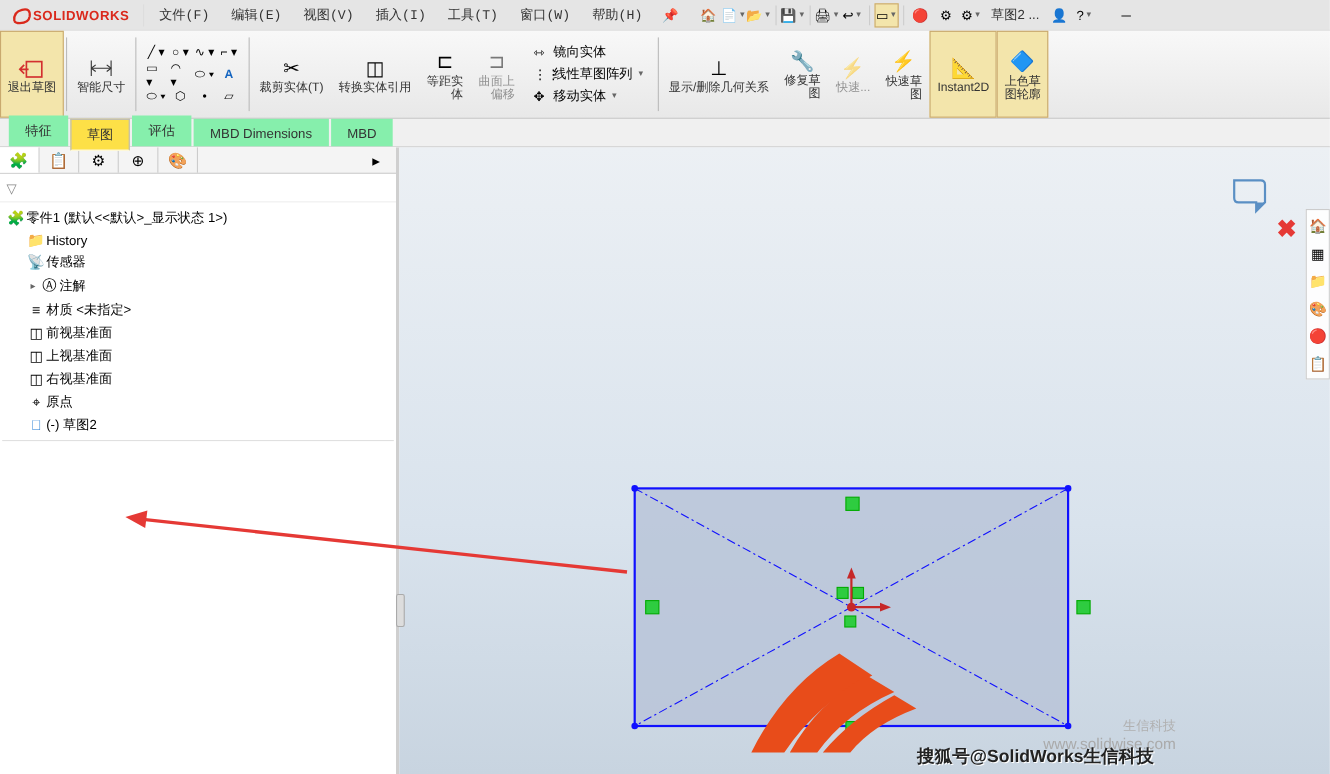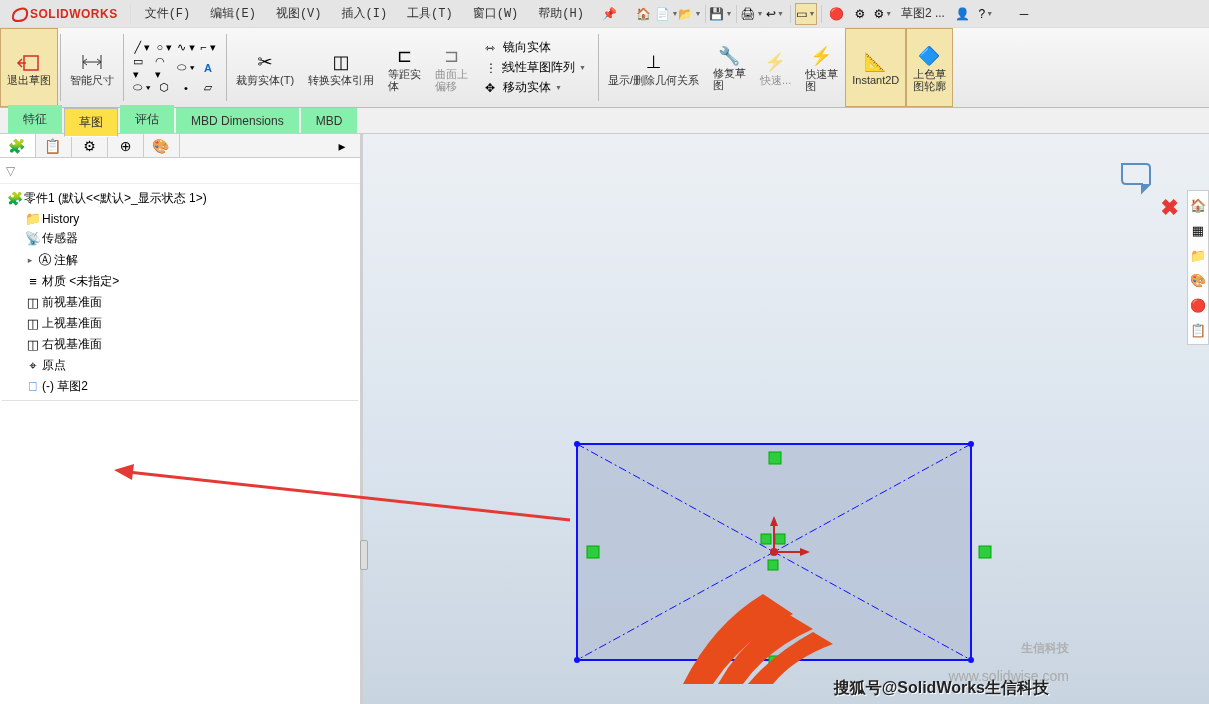--- a/index.html
+++ b/index.html
@@ -12,21 +12,21 @@
 .quickbar{display:flex;align-items:center;margin-left:8px;gap:1px;}
 .qbtn{width:22px;height:22px;display:flex;align-items:center;justify-content:center;cursor:pointer;border:1px solid transparent;}
 .qsep{width:1px;height:18px;background:#ccc;margin:0 3px;}
 .dropdown-arrow{font-size:7px;color:#666;margin-left:1px;}
 .qtext{color:#333;padding:0 6px;}
 .ribbon{height:80px;background:linear-gradient(#f8f8f8,#e8e8e8);border-bottom:1px solid #bbb;display:flex;align-items:stretch;}
 .ribbon-btn{display:flex;flex-direction:column;align-items:center;justify-content:center;padding:4px 6px;cursor:pointer;border:1px solid transparent;min-width:42px;}
 .ribbon-btn.large{min-width:48px;}
 .ribbon-btn.active{background:#f3e5ab;border:1px solid #c9a96e;}
 .ribbon-btn .icon{font-size:18px;height:24px;display:flex;align-items:center;}
-.ribbon-btn .lbl{font-size:11px;text-align:left;line-height:12px;color:#333;}
+.ribbon-btn .lbl{font-size:11px;text-align:right;line-height:12px;color:#333;}
 .ribbon-btn.disabled{opacity:0.5;}
 .ribbon-sep{width:1px;background:#bbb;margin:6px 2px;}
 .ribbon-group{display:flex;flex-direction:column;justify-content:center;padding:2px;}
 .ribbon-row{display:flex;gap:2px;padding:1px 4px;}
 .small-btn{width:20px;height:18px;display:flex;align-items:center;justify-content:center;cursor:pointer;border:1px solid transparent;font-size:11px;}
 .flyout-item{display:flex;align-items:center;padding:2px 8px;cursor:pointer;font-size:11px;height:20px;}
 .tabs{height:26px;background:#f0f0f0;border-bottom:1px solid #ccc;display:flex;align-items:flex-end;padding-left:8px;}
 .tab{padding:5px 14px;cursor:pointer;border:1px solid transparent;border-bottom:none;color:#333;background:#86efac;margin-right:2px;}
 .tab.active{background:#fde047;border:1px solid #bbb;border-bottom:1px solid #fff;position:relative;top:4px;}
 .view-toolbar{position:absolute;top:136px;left:590px;height:26px;display:flex;align-items:center;gap:2px;background:rgba(255,255,255,0.7);padding:2px;}
@@ -43,21 +43,21 @@
 .tree-node.root{font-weight:normal;}
 .indent1{padding-left:22px;}
 .tree-expand{width:12px;text-align:center;color:#666;font-size:9px;}
 .viewport{flex:1;background:linear-gradient(180deg,#ecf0f4 0%,#d9e3ed 60%,#c8d4e0 100%);position:relative;}
 .right-bar{position:absolute;right:0;top:190px;width:22px;display:flex;flex-direction:column;gap:3px;background:rgba(255,255,255,0.9);border:1px solid #ccc;padding:3px 0;}
 .right-bar div{height:22px;display:flex;align-items:center;justify-content:center;cursor:pointer;font-size:13px;}
 .close-x{position:absolute;right:30px;top:195px;color:#e53935;font-size:22px;font-weight:bold;}
 .corner-arrow{position:absolute;right:55px;top:160px;color:#5a8fc4;font-size:26px;}
 .pane-ctrl{position:absolute;right:4px;top:140px;display:flex;gap:4px;}
 .pane-ctrl div{width:18px;height:16px;border:1px solid #aaa;cursor:pointer;font-size:9px;display:flex;align-items:center;justify-content:center;color:#888;}
-.watermark{position:absolute;right:140px;bottom:44px;color:#999;font-size:32px;font-weight:bold;pointer-events:none;}
+.watermark{position:absolute;right:140px;bottom:32px;color:#999;font-size:32px;font-weight:normal;pointer-events:none;}
 .watermark2{position:absolute;right:140px;bottom:20px;color:#aaa;font-size:14px;pointer-events:none;}
 .attribution{position:absolute;right:160px;bottom:5px;color:#222;font-size:16px;font-weight:bold;text-shadow:1px 1px 0 #fff;}
 svg{overflow:visible;}
 .splitter-grip{position:absolute;left:360px;top:540px;width:8px;height:30px;background:#ddd;border:1px solid #aaa;border-radius:2px;}
 .red-arrow{position:absolute;pointer-events:none;}
 </style>
 </head>
 <body>
 
 <div class="menubar">

